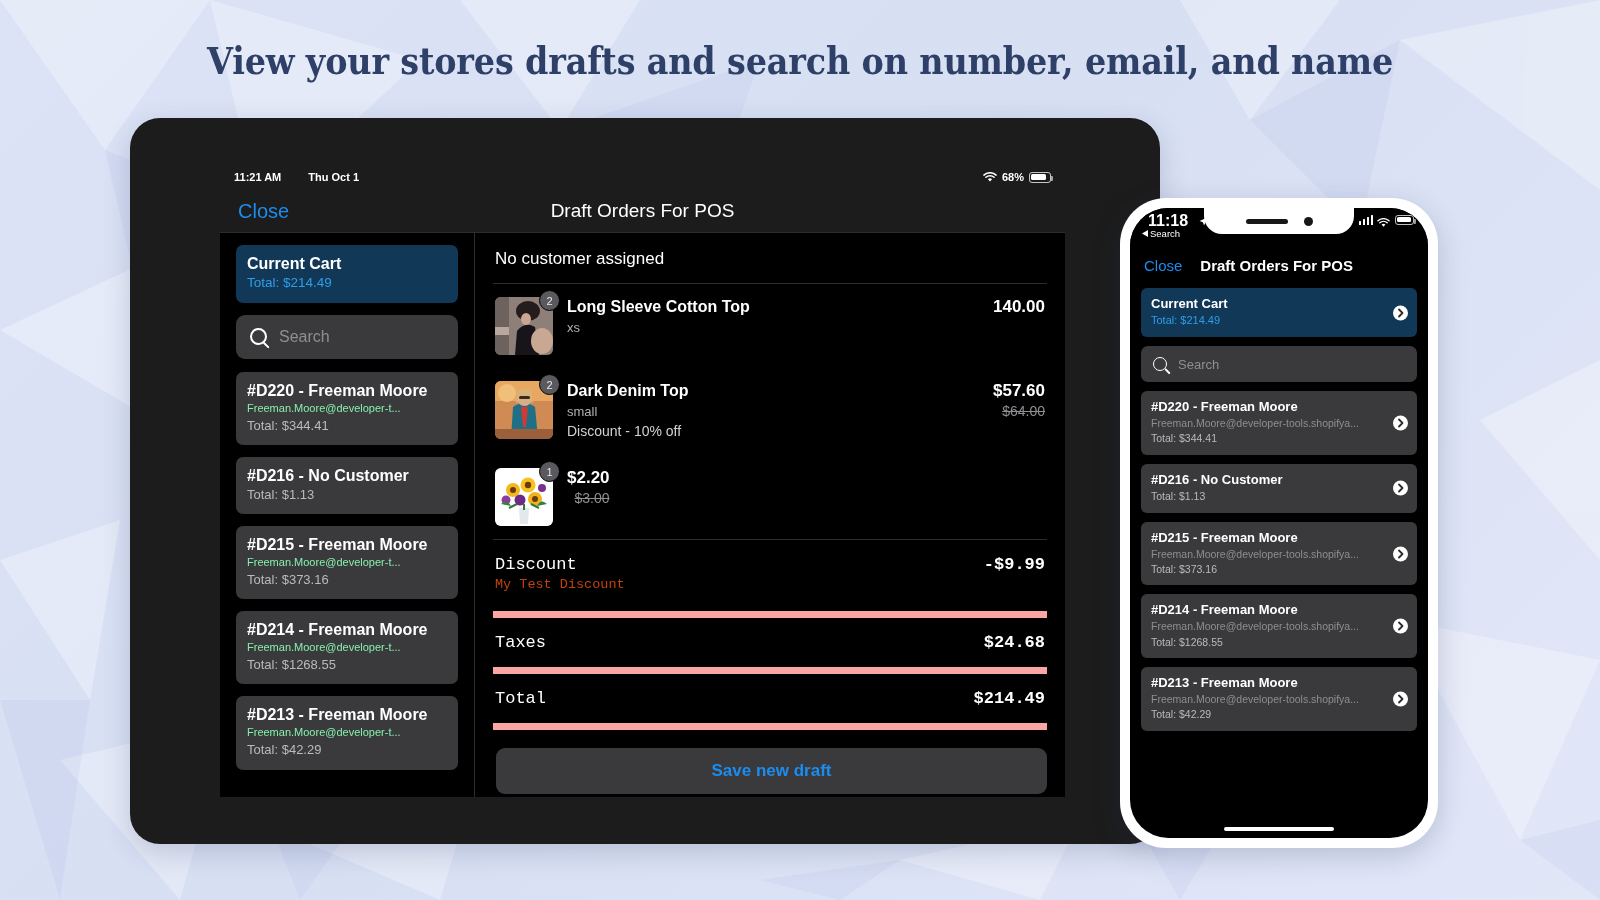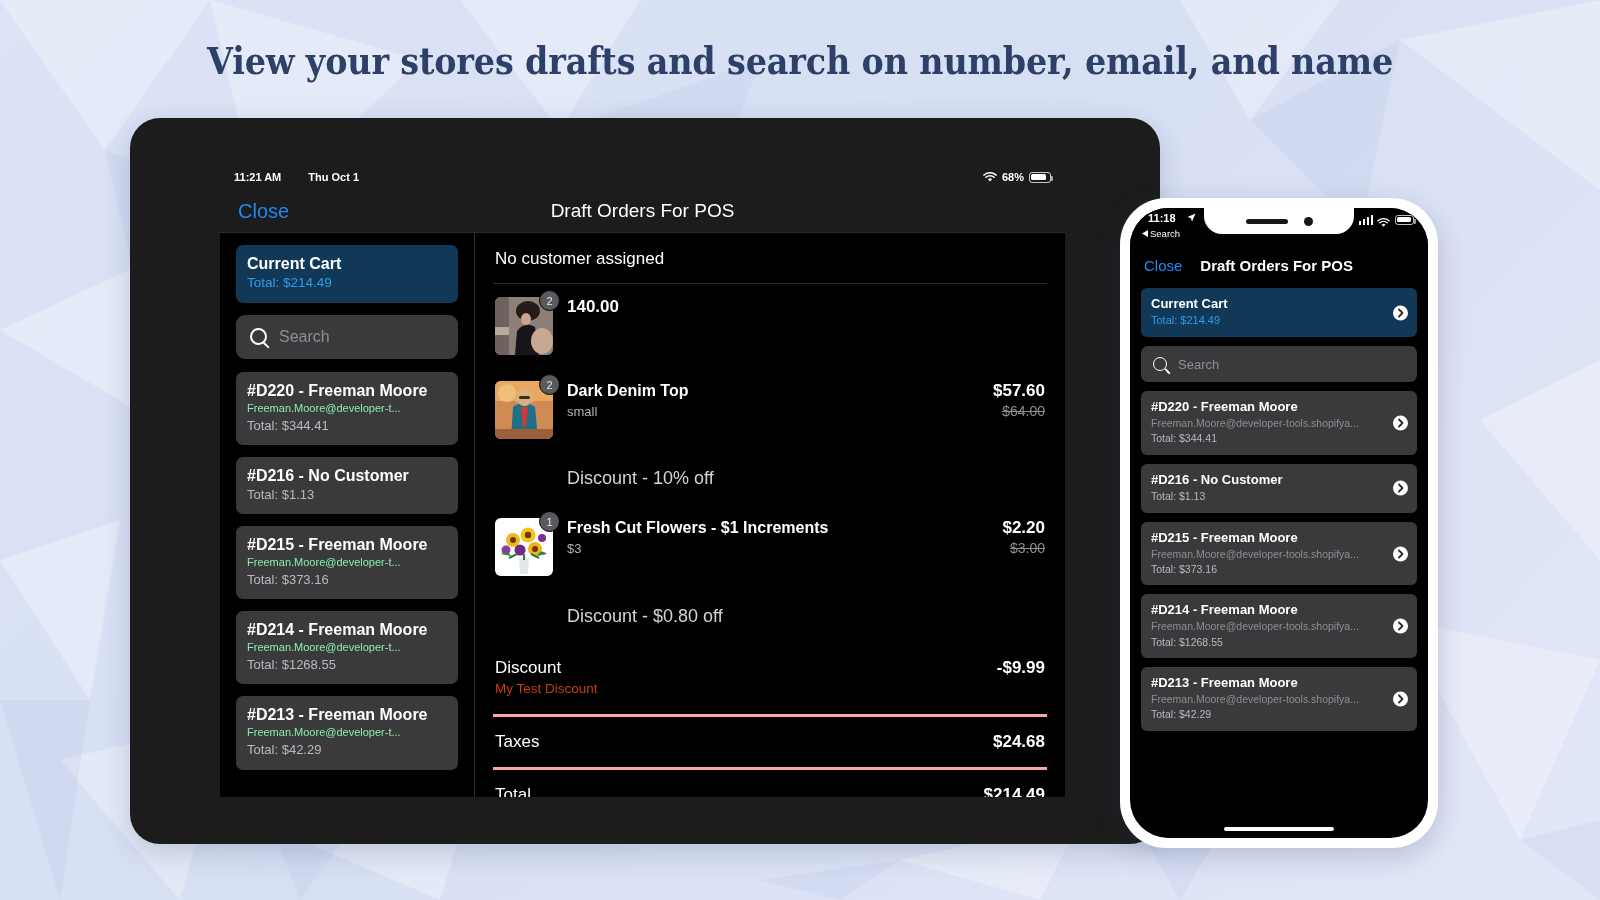--- a/index.html
+++ b/index.html
@@ -143,30 +143,30 @@
   .qty-badge {
     position: absolute; right: -7px; top: -7px;
     width: 21px; height: 21px; border-radius: 50%;
     background: #5a5a5e; color: #e8e8ea;
     font-size: 11px; display: flex; align-items: center; justify-content: center;
     border: 1.5px solid #000;
   }
   .li-info { flex: 1; min-width: 0; }
   .li-name { color: #fff; font-size: 16px; font-weight: bold; line-height: 1.3; }
   .li-variant { color: #b0b0b5; font-size: 13px; line-height: 1.5; }
-  .li-disc { color: #d3d3d7; font-size: 18px; line-height: 1.5; margin-top: 44px; }
+  .li-disc { color: #d3d3d7; font-size: 14px; line-height: 1.5; }
   .li-price { text-align: right; flex: none; }
   .li-price .p-now { color: #fff; font-size: 17px; font-weight: bold; }
   .li-price .p-was { color: #8e8e93; font-size: 14px; text-decoration: line-through; margin-top: 2px; text-align: right; }
 
   .div-line { height: 1px; background: #2c2c2e; }
 
   .sum-row {
     display: flex; align-items: flex-start; justify-content: space-between;
-    padding: 15px 2px 15px 2px; border-bottom: 3px solid #fca5a5;
+    padding: 15px 2px 15px 2px; border-bottom: 7px solid #fca5a5; font-family: Liberation Mono, monospace;
   }
   .sum-row .s-label { color: #fff; font-size: 17px; }
   .sum-row .s-note { color: #c2410c; font-size: 13.5px; line-height: 1.6; }
   .sum-row .s-val { color: #fff; font-size: 17px; font-weight: bold; }
 
   .save-btn {
     margin: 18px 0 0 3px;
     background: #3a3a3c; border-radius: 9px; height: 46px;
     display: flex; align-items: center; justify-content: center;
     color: #1b8cf0; font-size: 17px; font-weight: bold;
@@ -194,21 +194,21 @@
     width: 150px; height: 26px; background: #fff;
     border-radius: 0 0 18px 18px; z-index: 5;
     display: flex; align-items: center; justify-content: center; gap: 16px;
   }
   .notch .speaker { width: 42px; height: 5px; background: #17171a; border-radius: 3px; }
   .notch .cam { width: 9px; height: 9px; background: #17171a; border-radius: 50%; }
 
   .p-statusbar {
     height: 40px; position: relative; background: #000; color: #fff;
   }
-  .p-time { position: absolute; left: 18px; top: 4px; font-size: 11px; font-weight: bold; display: flex; align-items: center; gap: 11px; }
+  .p-time { position: absolute; left: 18px; top: 4px; font-size: 16px; font-weight: bold; display: flex; align-items: center; gap: 11px; }
   .p-back { position: absolute; left: 12px; top: 20px; font-size: 9.5px; color: #fff; display: flex; align-items: center; gap: 2px; }
   .p-right { position: absolute; right: 14px; top: 6px; display: flex; align-items: center; gap: 4px; }
   .bars { display: flex; align-items: flex-end; gap: 1.5px; height: 10px; }
   .bars i { display: block; width: 2.5px; background: #fff; border-radius: 0.5px; }
   .bars i:nth-child(1) { height: 4px; }
   .bars i:nth-child(2) { height: 6px; }
   .bars i:nth-child(3) { height: 8px; }
   .bars i:nth-child(4) { height: 10px; }
   .batt-ico.sm { width: 19px; height: 10px; }
   .batt-ico.sm::before { width: 80%; }
@@ -363,20 +363,24 @@
                 <rect x="0" y="0" width="14" height="58" fill="#6d625d"></rect>
                 <rect x="0" y="30" width="14" height="8" fill="#b9a89c"></rect>
                 <ellipse cx="33" cy="14" rx="12" ry="10" fill="#241d1c"></ellipse>
                 <path d="M20 58 L22 34 Q30 24 40 30 L44 58 Z" fill="#17151a"></path>
                 <ellipse cx="47" cy="44" rx="11" ry="13" fill="#c9a893"></ellipse>
                 <ellipse cx="31" cy="22" rx="5" ry="6" fill="#caa693"></ellipse>
               </svg>
             </div>
             <div class="qty-badge">2</div>
           </div>
+          <div class="li-info">
+            <div class="li-name">Long Sleeve Cotton Top</div>
+            <div class="li-variant">xs</div>
+          </div>
           <div class="li-price">
             <div class="p-now">140.00</div>
           </div>
         </div>
 
         <div class="line-item">
           <div class="li-thumbwrap">
             <div class="li-thumb">
               <svg viewBox="0 0 58 58">
                 <rect width="58" height="58" fill="#cf8b53"></rect>
@@ -418,25 +422,20 @@
                 <circle cx="25" cy="32" r="5.5" fill="#6c2a86"></circle>
                 <circle cx="11" cy="32" r="4.5" fill="#8e3a9e"></circle>
                 <circle cx="47" cy="20" r="4" fill="#7b2f8f"></circle>
                 <path d="M22 36 L14 40 M36 36 L44 40 M29 36 L29 42" stroke="#2f7a3a" stroke-width="2"></path>
                 <path d="M6 36 Q12 30 16 38 Z" fill="#358041"></path>
                 <path d="M52 36 Q46 30 42 38 Z" fill="#358041"></path>
               </svg>
             </div>
             <div class="qty-badge">1</div>
           </div>
-          <div class="li-info">
-            <div class="li-name">Fresh Cut Flowers - $1 Increments</div>
-            <div class="li-variant">$3</div>
-            <div class="li-disc">Discount - $0.80 off</div>
-          </div>
           <div class="li-price">
             <div class="p-now">$2.20</div>
             <div class="p-was">$3.00</div>
           </div>
         </div>
 
         <div class="div-line"></div>
 
         <div class="sum-row">
           <div>

